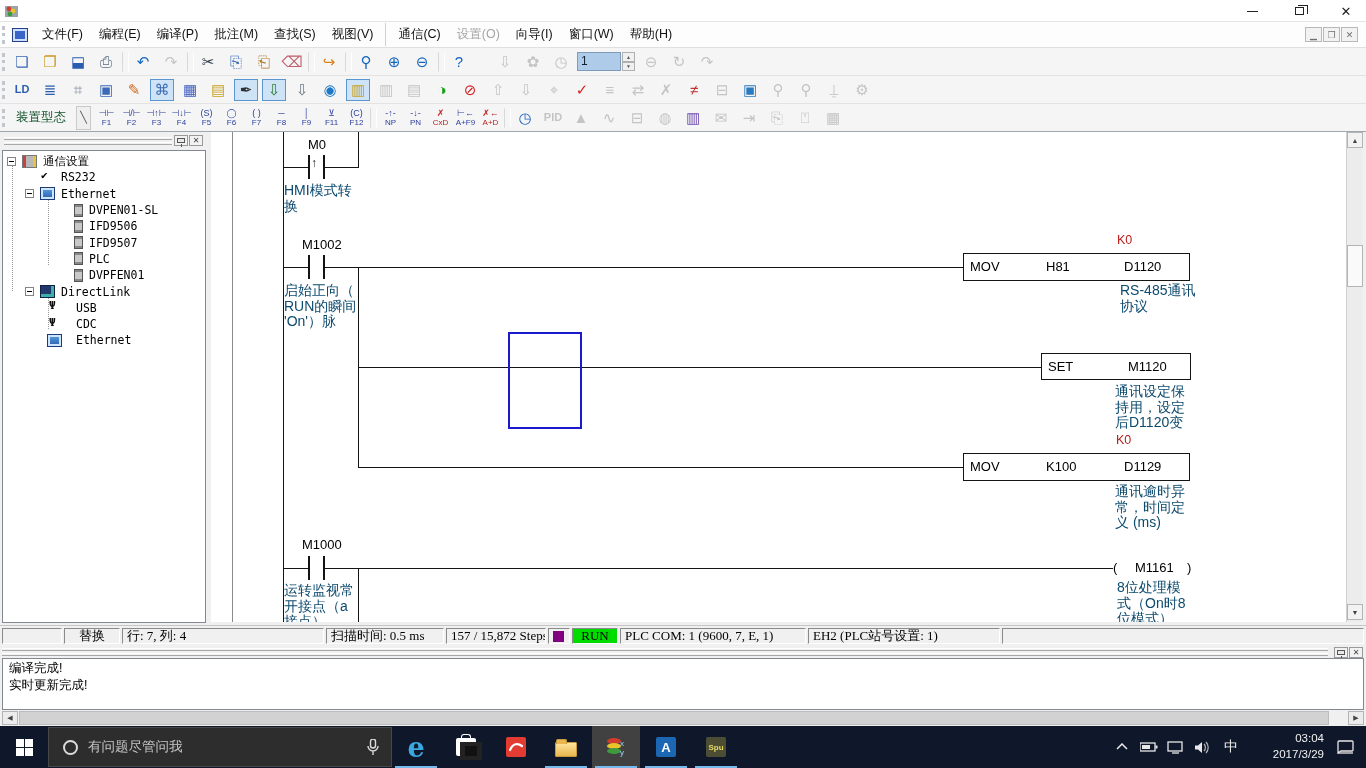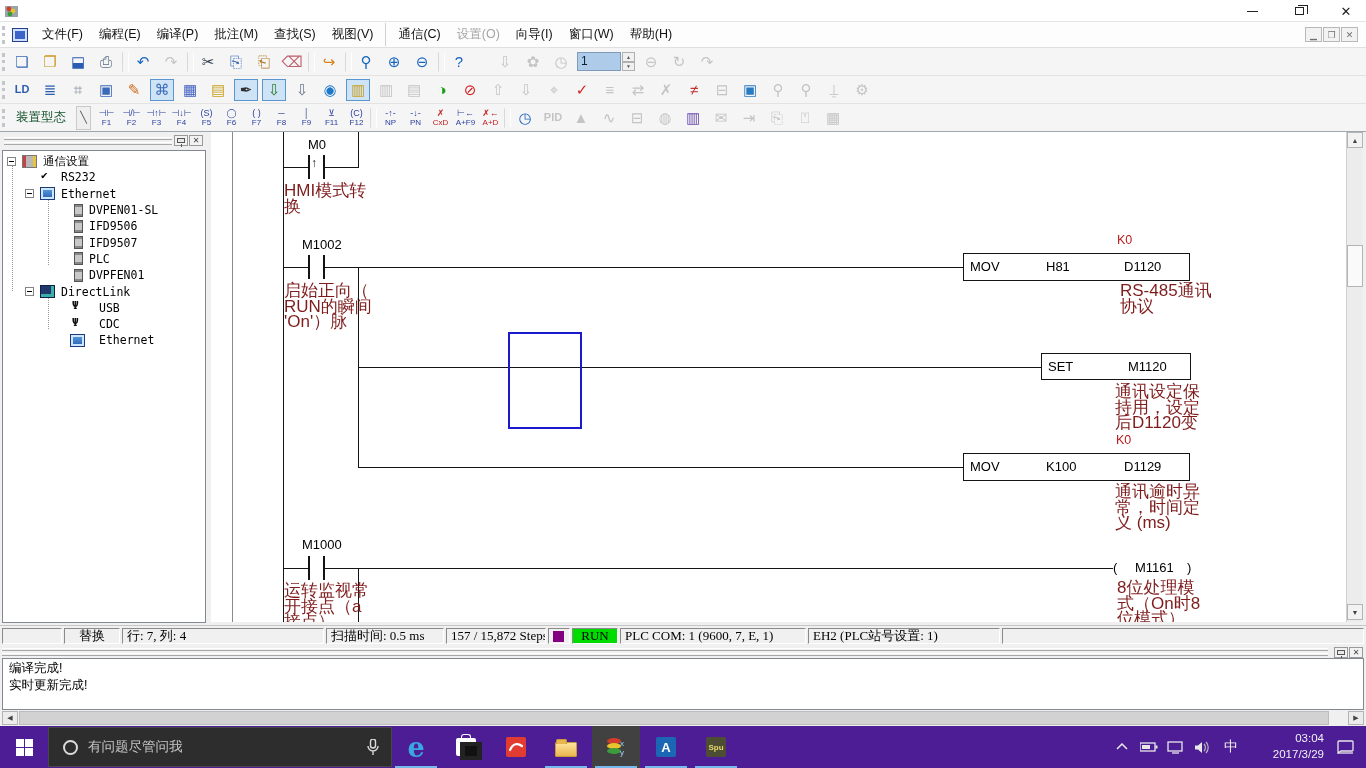--- a/index.html
+++ b/index.html
@@ -65,40 +65,40 @@
   .pinicon:after{content:"";position:absolute;left:3px;top:5px;width:1px;height:3px;background:#555;}
   #treebox{position:absolute;left:2px;top:18px;width:204px;height:473px;background:#fff;
     border:1px solid #828790;overflow:hidden;}
   .tline{position:absolute;width:0;border-left:1px dotted #9a9a9a;}
   #treerows{position:absolute;left:0;top:2px;width:100%;}
   .trow{height:16.3px;display:flex;align-items:center;font-family:"DejaVu Sans Mono",monospace;
     font-size:11.5px;color:#000;white-space:nowrap;}
   .trow.lv0{padding-left:4px;}
   .trow.lv1{padding-left:22px;}
   .trow.lv2{padding-left:56px;}
-  .trow.lv2s{padding-left:44px;gap:8px;}
+  .trow.lv2s{padding-left:21px;gap:8px;}
   .texp{width:9px;height:9px;border:1px solid #848484;background:#fff;margin-right:6px;
     position:relative;flex:0 0 auto;visibility:hidden;}
   .texp.show{visibility:visible;}
   .texp:after{content:"";position:absolute;left:1px;top:3px;width:5px;height:1px;background:#000;}
   .ticon{width:15px;height:13px;margin-right:6px;flex:0 0 auto;position:relative;}
   .ic-conn{background:#b8b8b8;border:1px solid #777;box-shadow:inset -3px 0 0 #e8c43c, inset 3px 0 0 #c84040;}
   .ic-check:after{content:"✔";position:absolute;left:1px;top:-2px;font-size:11px;color:#000;}
   .ic-eth{background:linear-gradient(#5aa0e0,#2a60b0);border:1px solid #1a3c78;box-shadow:inset 0 0 0 2px #cfe4ff;}
   .ic-mod{width:9px !important;background:#c8c8c8;border:1px solid #555;box-shadow:inset 0 2px 0 #888, inset 0 -2px 0 #888;}
   .ic-dlink{background:#20386c;border:1px solid #102048;box-shadow:inset -3px -3px 0 #3ab0a8;}
   .ic-usb:after{content:"Ψ";position:absolute;left:2px;top:-2px;font-size:11px;color:#111;font-weight:bold;}
 
   
   #ladder{position:absolute;left:211px;top:132px;width:1135px;height:490px;background:#fff;overflow:hidden;}
   .hl,.vl{position:absolute;background:#141414;}
   .hl{height:1px;} .vl{width:1px;}
   .cbar{position:absolute;width:2px;height:24px;background:#141414;}
   .dev{position:absolute;font-size:13px;color:#000;white-space:nowrap;}
-  .cmt{position:absolute;font-size:17px;line-height:15.5px;color:#7f1d1d;white-space:pre;}
+  .cmt{position:absolute;font-size:14px;line-height:15.5px;color:#0c4a6e;white-space:pre;}
   .kidx{position:absolute;font-size:12.5px;color:#b91c1c;white-space:nowrap;}
   .ibox{position:absolute;border:1px solid #141414;background:#fff;height:28px;}
   .ibox span{position:absolute;top:5px;font-size:13px;color:#000;white-space:nowrap;}
   .risearrow{position:absolute;font-size:12px;color:#141414;}
   #selbox{position:absolute;border:2px solid #1a1acc;background:transparent;}
 
   
   #vscroll{position:absolute;left:1346px;top:132px;width:16px;height:490px;background:#ececec;border-left:1px solid #d0d0d0;}
   .sbtn{position:absolute;left:0;width:16px;height:16px;background:#f2f2f2;border:1px solid #b4b4b4;
     display:flex;align-items:center;justify-content:center;font-size:7px;color:#444;}
@@ -115,21 +115,21 @@
   
   #outpanel{position:absolute;left:0;top:645px;width:1366px;height:81px;background:#f0f0f0;}
   #outbox{position:absolute;left:2px;top:13px;width:1362px;height:52px;background:#fff;border:1px solid #828790;
     padding:1px 6px;font-size:12.5px;line-height:17px;color:#000;}
   #hscroll{position:absolute;left:2px;top:66px;width:1362px;height:14px;background:#f0f0f0;}
   #hthumb{position:absolute;left:17px;top:0;width:1310px;height:14px;background:#d2d2d2;border:1px solid #bcbcbc;}
   .harrow{position:absolute;top:0;width:16px;height:14px;background:#ececec;border:1px solid #b4b4b4;
     display:flex;align-items:center;justify-content:center;font-size:7px;color:#444;}
 
   
-  #taskbar{position:absolute;left:0;top:726px;width:1366px;height:42px;background:#4c1d95;}
+  #taskbar{position:absolute;left:0;top:726px;width:1366px;height:42px;background:#0f172a;}
   #startbtn{position:absolute;left:0;top:0;width:48px;height:42px;display:flex;align-items:center;justify-content:center;}
   #searchbox{position:absolute;left:48px;top:1px;width:344px;height:40px;background:#2d2d2d;border:1px solid #484848;
     display:flex;align-items:center;}
   #searchcircle{width:15px;height:15px;border:2px solid #dcdcdc;border-radius:50%;margin:0 10px 0 14px;}
   #searchtext{font-size:13.5px;color:#c5c5c5;flex:1;}
   #micicon{margin-right:12px;}
   .app{position:absolute;top:0;width:48px;height:42px;display:flex;align-items:center;justify-content:center;}
   .app.activeapp{background:#414141;}
   .app .ul{position:absolute;left:3px;bottom:0;width:42px;height:2px;background:#76b9ed;}
   .edge-e{font-size:27px;font-weight:bold;color:#3ba7e0;font-family:"DejaVu Serif",serif;}

